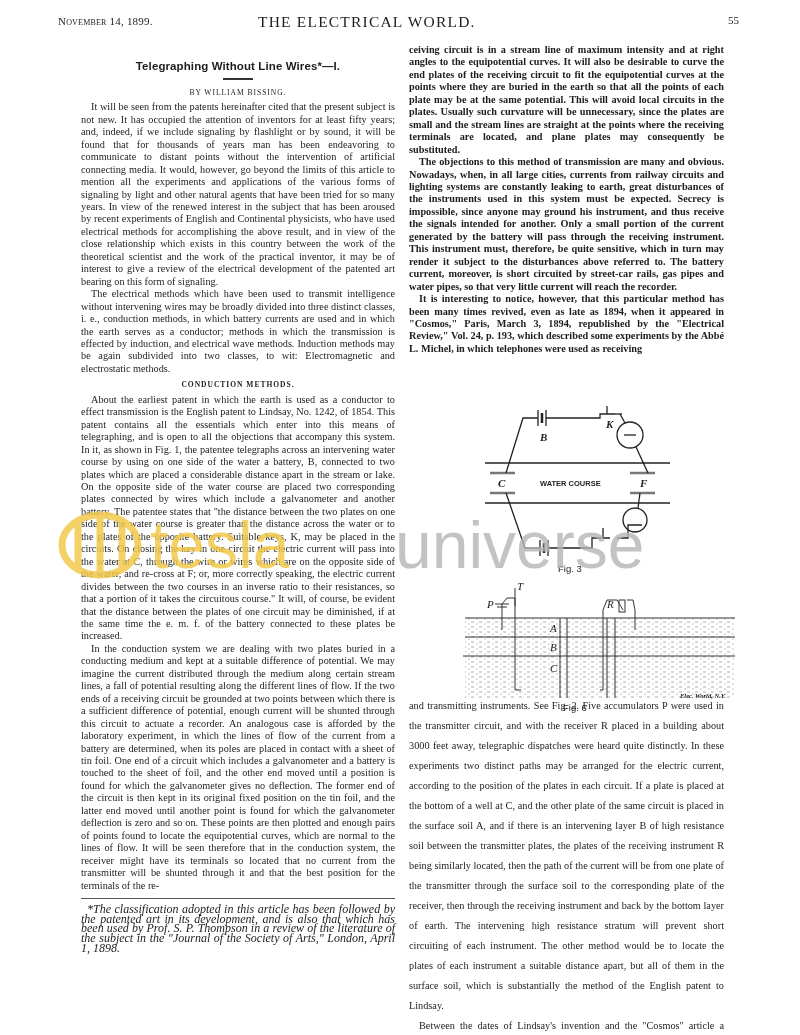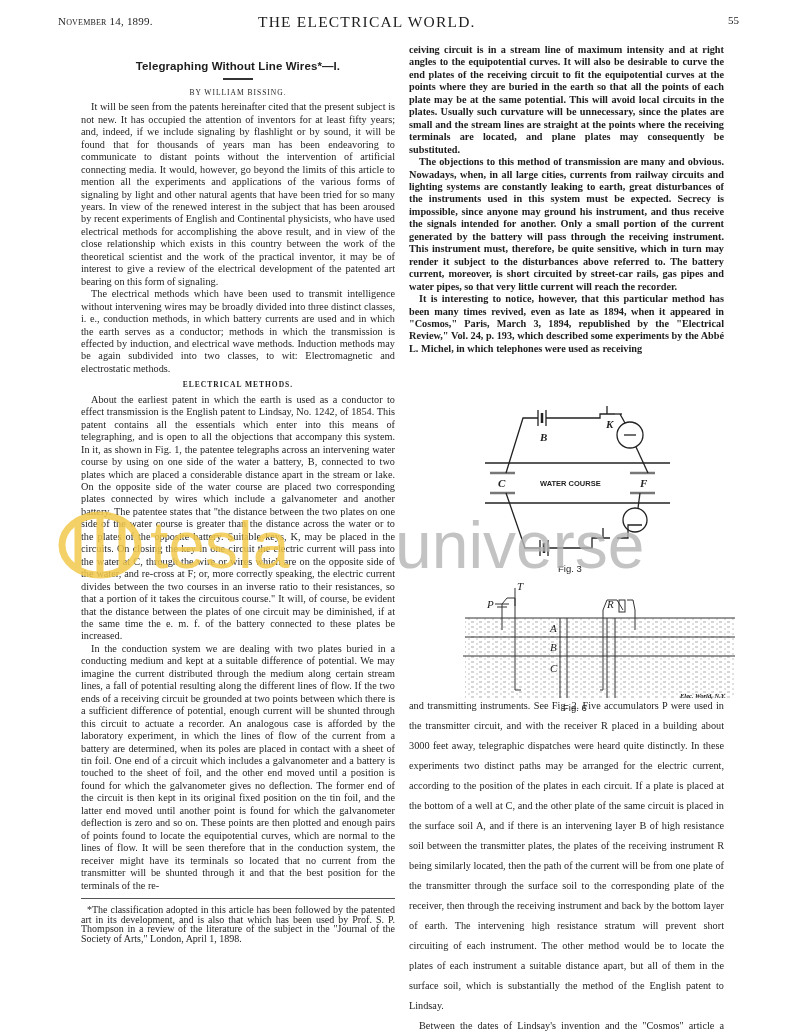--- a/index.html
+++ b/index.html
@@ -13,21 +13,21 @@
   .col { position:absolute; font-size:10.25px; line-height:12.45px; text-align:justify; }
   .col-left { left:81px; top:60px; width:314px; }
   .col-right { left:409px; top:19px; width:315px; }
   .col p { margin:0; text-indent:10px; }
   .col p.noindent { text-indent:0; }
   .art-title { text-align:center; font-family:"Liberation Sans","DejaVu Sans",sans-serif; font-weight:bold; font-size:11.5px; margin:0 0 6px 0; letter-spacing:0.1px; }
   .rule-short { width:30px; height:1.5px; background:#333; margin:0 auto 7px auto; }
   .byline { text-align:center; font-size:7.5px; font-weight:normal; letter-spacing:1px; margin-bottom:2px; }
   .section-head { text-align:center; font-size:7.5px; letter-spacing:1px; margin:4px 0 2px 0; font-weight:bold; }
   .footnote-rule { height:1px; background:#555; margin:6px 0 6px 0; }
-  .footnote { font-size:10px; line-height:9.7px; text-align:justify; }
+  .footnote { font-size:12px; line-height:9.7px; text-align:justify;font-style:italic; }
   .footnote p { margin:0; text-indent:6px; }
   .figure { position:absolute; }
   .fig1 { left:470px; top:385px; width:240px; height:180px; }
   .fig2 { left:455px; top:580px; width:290px; height:125px; }
   .fig-caption { font-family:"Liberation Sans","DejaVu Sans",sans-serif; font-size:9.5px; }
   .col-right-lower { position:absolute; left:409px; top:696px; width:315px; font-size:10.25px; line-height:20px; text-align:justify; }
   .col-right-lower p { margin:0; text-indent:10px; }
   .col-right-lower p.noindent { text-indent:0; }
   .watermark { position:absolute; left:50px; top:500px; width:720px; height:90px; pointer-events:none;text-align:center; }
 </style>
@@ -39,21 +39,21 @@
   <span class="hdr-title" style="left:258px;">THE ELECTRICAL WORLD.</span>
   <span class="hdr-page" style="left:720px;">55</span>
 </div>
 
 <div class="col col-left">
   <div class="art-title">Telegraphing Without Line Wires*—I.</div>
   <div class="rule-short"></div>
   <div class="byline">BY WILLIAM BISSING.</div>
   <p>It will be seen from the patents hereinafter cited that the present subject is not new. It has occupied the attention of inventors for at least fifty years; and, indeed, if we include signaling by flashlight or by sound, it will be found that for thousands of years man has been endeavoring to communicate to distant points without the intervention of artificial connecting media. It would, however, go beyond the limits of this article to mention all the experiments and applications of the various forms of signaling by light and other natural agents that have been tried for so many years. In view of the renewed interest in the subject that has been aroused by recent experiments of English and Continental physicists, who have used electrical methods for accomplishing the above result, and in view of the close relationship which exists in this country between the work of the theoretical scientist and the work of the practical inventor, it may be of interest to give a review of the electrical development of the patented art bearing on this form of signaling.</p>
   <p>The electrical methods which have been used to transmit intelligence without intervening wires may be broadly divided into three distinct classes, i. e., conduction methods, in which battery currents are used and in which the earth serves as a conductor; methods in which the transmission is effected by induction, and electrical wave methods. Induction methods may be again subdivided into two classes, to wit: Electromagnetic and electrostatic methods.</p>
-  <div class="section-head">ELECTRICAL METHODS.</div>
+  <div class="section-head">CONDUCTION METHODS.</div>
   <p>About the earliest patent in which the earth is used as a conductor to effect transmission is the English patent to Lindsay, No. 1242, of 1854. This patent contains all the essentials which enter into this means of telegraphing, and is open to all the objections that accompany this system. In it, as shown in Fig. 1, the patentee telegraphs across an intervening water course by using on one side of the water a battery, B, connected to two plates which are placed a considerable distance apart in the stream or lake. On the opposite side of the water course are placed two corresponding plates connected by wires which include a galvanometer and another battery. The patentee states that "the distance between the two plates on one side of the water course is greater than the distance across the water or to the plates of the opposite battery. Suitable keys, K, may be placed in the circuits. On closing the key in one circuit the electric current will pass into the water at C, through the wire or wires which are on the opposite side of the water, and re-cross at F; or, more correctly speaking, the electric current divides between the two courses in an inverse ratio to their resistances, so that a portion of it takes the circuitous course." It will, of course, be evident that the distance between the plates of one circuit may be diminished, if at the same time the e. m. f. of the battery connected to these plates be increased.</p>
   <p>In the conduction system we are dealing with two plates buried in a conducting medium and kept at a suitable difference of potential. We may imagine the current distributed through the medium along certain stream lines, a fall of potential resulting along the different lines of flow. If the two ends of a receiving circuit be grounded at two points between which there is a sufficient difference of potential, enough current will be shunted through this circuit to actuate a recorder. An analogous case is afforded by the laboratory experiment, in which the lines of flow of the current from a battery are determined, when its poles are placed in contact with a sheet of tin foil. One end of a circuit which includes a galvanometer and a battery is touched to the sheet of foil, and the other end moved until a position is found for which the galvanometer gives no deflection. The former end of the circuit is then kept in its original fixed position on the tin foil, and the latter end moved until another point is found for which the galvanometer deflection is zero and so on. These points are then plotted and enough pairs of points found to locate the equipotential curves, which are normal to the lines of flow. It will be seen therefore that in the conduction system, the receiver might have its terminals so located that no current from the transmitter will be shunted through it and that the best position for the terminals of the re-</p>
   <div class="footnote-rule"></div>
   <div class="footnote">
     <p>*The classification adopted in this article has been followed by the patented art in its development, and is also that which has been used by Prof. S. P. Thompson in a review of the literature of the subject in the "Journal of the Society of Arts," London, April 1, 1898.</p>
   </div>
 </div>
 
 <div class="col col-right" style="top:44px;font-weight:bold;">
   <p class="noindent">ceiving circuit is in a stream line of maximum intensity and at right angles to the equipotential curves. It will also be desirable to curve the end plates of the receiving circuit to fit the equipotential curves at the points where they are buried in the earth so that all the points of each plate may be at the same potential. This will avoid local circuits in the plates. Usually such curvature will be unnecessary, since the plates are small and the stream lines are straight at the points where the receiving terminals are located, and plane plates may consequently be substituted.</p>

